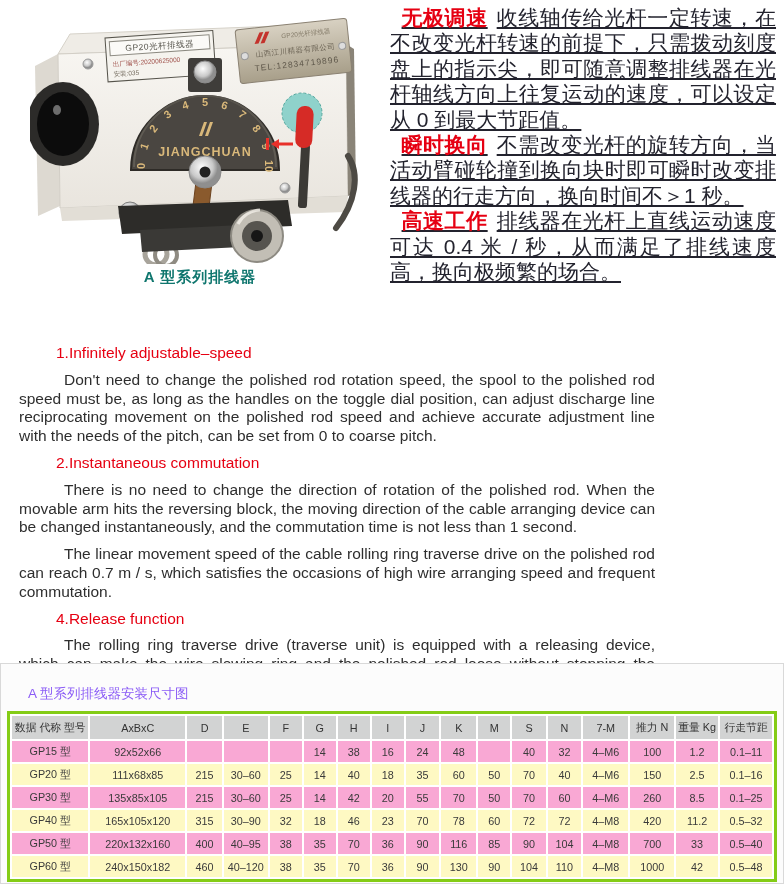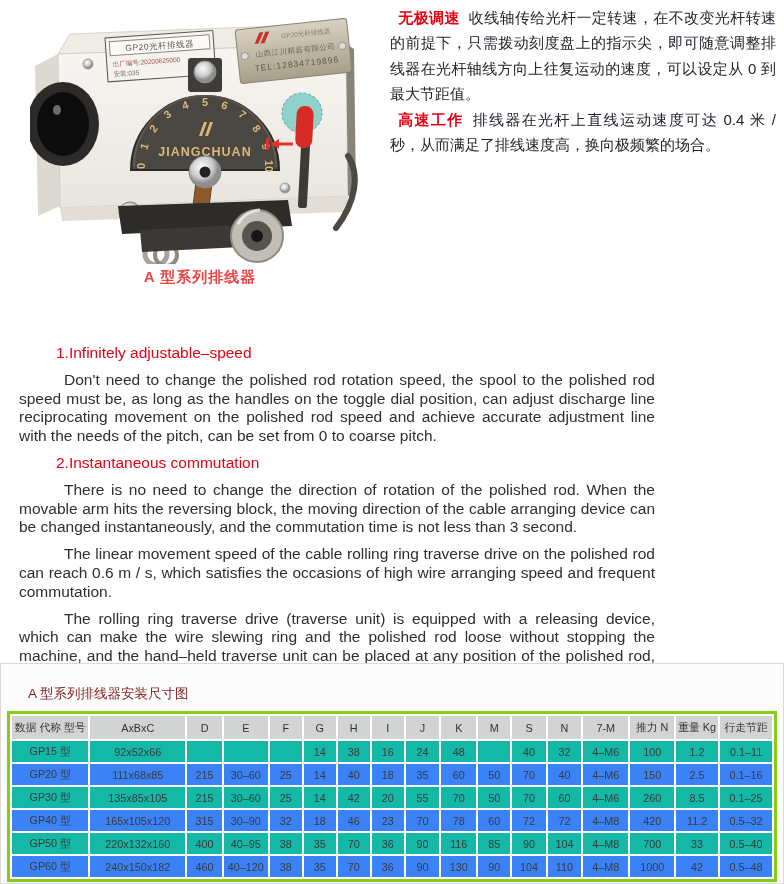--- a/index.html
+++ b/index.html
@@ -3,49 +3,49 @@
 <meta charset="utf-8">
 <style>
   html,body{margin:0;padding:0;background:#fff;}
   .page{position:relative;width:784px;height:884px;background:#fff;overflow:hidden;
         font-family:"Liberation Sans","DejaVu Sans",sans-serif;}
 
   
   .photo-wrap{position:absolute;left:30px;top:6px;width:348px;height:290px;}
   .photo-caption{position:absolute;left:20px;top:262px;width:300px;text-align:center;
 ха                 }
-  .photo-caption{color:#ef4444;font-size:15px;font-weight:bold;letter-spacing:1px;}
+  .photo-caption{color:#0f766e;font-size:15px;font-weight:bold;letter-spacing:1px;}
   .dial-num{fill:#d9b87a;font-size:11px;font-weight:bold;text-anchor:middle;
             font-family:"Liberation Sans",sans-serif;}
 
   
   .cn-col{position:absolute;left:390px;top:5px;width:386px;color:#23232e;
-          font-size:15px;line-height:25.4px;text-align:justify;}
+          font-size:21px;line-height:25.4px;text-align:justify;text-decoration:underline;}
   .cn-col p{margin:0;text-indent:0.55em;}
   .cn-term{color:#e60012;font-weight:bold;margin-right:9px;}
 
   
   .en-block{position:absolute;left:0;top:344px;width:676px;box-sizing:border-box;
             padding:0 13px 0 11px;color:#2e2e2e;font-size:15.5px;line-height:18.8px;
             text-align:justify;}
   .en-heading{color:#e60012;margin:0 0 0 45px;font-size:15.5px;}
   .en-block p{margin:8px;text-indent:45px;}
 
   
   .dims-panel{position:absolute;left:0;top:663px;width:782px;height:219px;
               border:1px solid #d9d9d9;background:#fcfcfc;}
-  .dims-title{margin:21px 0 0 27px;font-size:13.5px;color:#7f1d1d;}
+  .dims-title{margin:21px 0 0 27px;font-size:13.5px;color:#8b5cf6;}
   .dims-table-wrap{margin:8px 6px 0 6px;border:3px solid #84cc16;background:#fff;}
   .dims-table-wrap table{width:100%;border-collapse:separate;border-spacing:2px;table-layout:fixed;}
   .dims-table-wrap th{background:#d2d3d3;font-weight:normal;font-size:10.8px;color:#333;
                       height:21px;padding:1px;overflow:hidden;white-space:nowrap;}
   .dims-table-wrap td{font-size:10.8px;color:#3a3a3a;text-align:center;height:19px;
                       padding:1px;overflow:hidden;white-space:nowrap;}
-  .dims-table-wrap tr.odd td{background:#14b8a6;}
-  .dims-table-wrap tr.even td{background:#3b82f6;}
+  .dims-table-wrap tr.odd td{background:#f9a8d4;}
+  .dims-table-wrap tr.even td{background:#fef9c3;}
 </style>
 </head>
 <body>
 
 <div class="page">
 
   <div class="photo-wrap">
     <svg width="348" height="258" viewBox="0 0 348 258">
       <defs>
         <radialGradient id="silverGrad" cx="40%" cy="35%">
@@ -167,29 +167,31 @@
         <circle cx="227" cy="230" r="15" fill="#56544f"></circle>
         <circle cx="227" cy="230" r="6" fill="#161616"></circle>
         <path d="M 208 218 A 26 26 0 0 1 230 204" fill="none" stroke="#f2efe9" stroke-width="3" opacity="0.8"></path>
       </g>
     </svg>
     <div class="photo-caption">A 型系列排线器</div>
   </div>
 
   <div class="cn-col">
     <p><span class="cn-term">无极调速</span><span>收线轴传给光杆一定转速，在不改变光杆转速的前提下，只需拨动刻度盘上的指示尖，即可随意调整排线器在光杆轴线方向上往复运动的速度，可以设定从 0 到最大节距值。</span></p>
+    <p><span class="cn-term">瞬时换向</span><span>不需改变光杆的旋转方向，当活动臂碰轮撞到换向块时即可瞬时改变排线器的行走方向，换向时间不＞1 秒。</span></p>
     <p><span class="cn-term">高速工作</span><span>排线器在光杆上直线运动速度可达 0.4 米 / 秒，从而满足了排线速度高，换向极频繁的场合。</span></p>
   </div>
 
   <div class="en-block">
     <div class="en-heading">1.Infinitely adjustable–speed</div>
     <p>Don't need to change the polished rod rotation speed, the spool to the polished rod speed must be, as long as the handles on the toggle dial position, can adjust discharge line reciprocating movement on the polished rod speed and achieve accurate adjustment line with the needs of the pitch, can be set from 0 to coarse pitch.</p>
     <div class="en-heading">2.Instantaneous commutation</div>
-    <p>There is no need to change the direction of rotation of the polished rod. When the movable arm hits the reversing block, the moving direction of the cable arranging device can be changed instantaneously, and the commutation time is not less than 3 second.</p>
-    <p>The linear movement speed of the cable rolling ring traverse drive on the polished rod can reach 0.6 m / s, which satisfies the occasions of high wire arranging speed and frequent commutation.</p>
+    <p>There is no need to change the direction of rotation of the polished rod. When the movable arm hits the reversing block, the moving direction of the cable arranging device can be changed instantaneously, and the commutation time is not less than 1 second.</p>
+    <p>The linear movement speed of the cable rolling ring traverse drive on the polished rod can reach 0.7 m / s, which satisfies the occasions of high wire arranging speed and frequent commutation.</p>
+    <div class="en-heading">4.Release function</div>
     <p>The rolling ring traverse drive (traverse unit) is equipped with a releasing device, which can make the wire slewing ring and the polished rod loose without stopping the machine, and the hand–held traverse unit can be placed at any position of the polished rod, and the wire traverse unit can start working from the end.</p>
   </div>
 
   <div class="dims-panel">
     <div class="dims-title">A 型系列排线器安装尺寸图</div>
     <div class="dims-table-wrap">
       <table>
         <colgroup>
           <col style="width:10.5%">
             <col style="width:13%">

